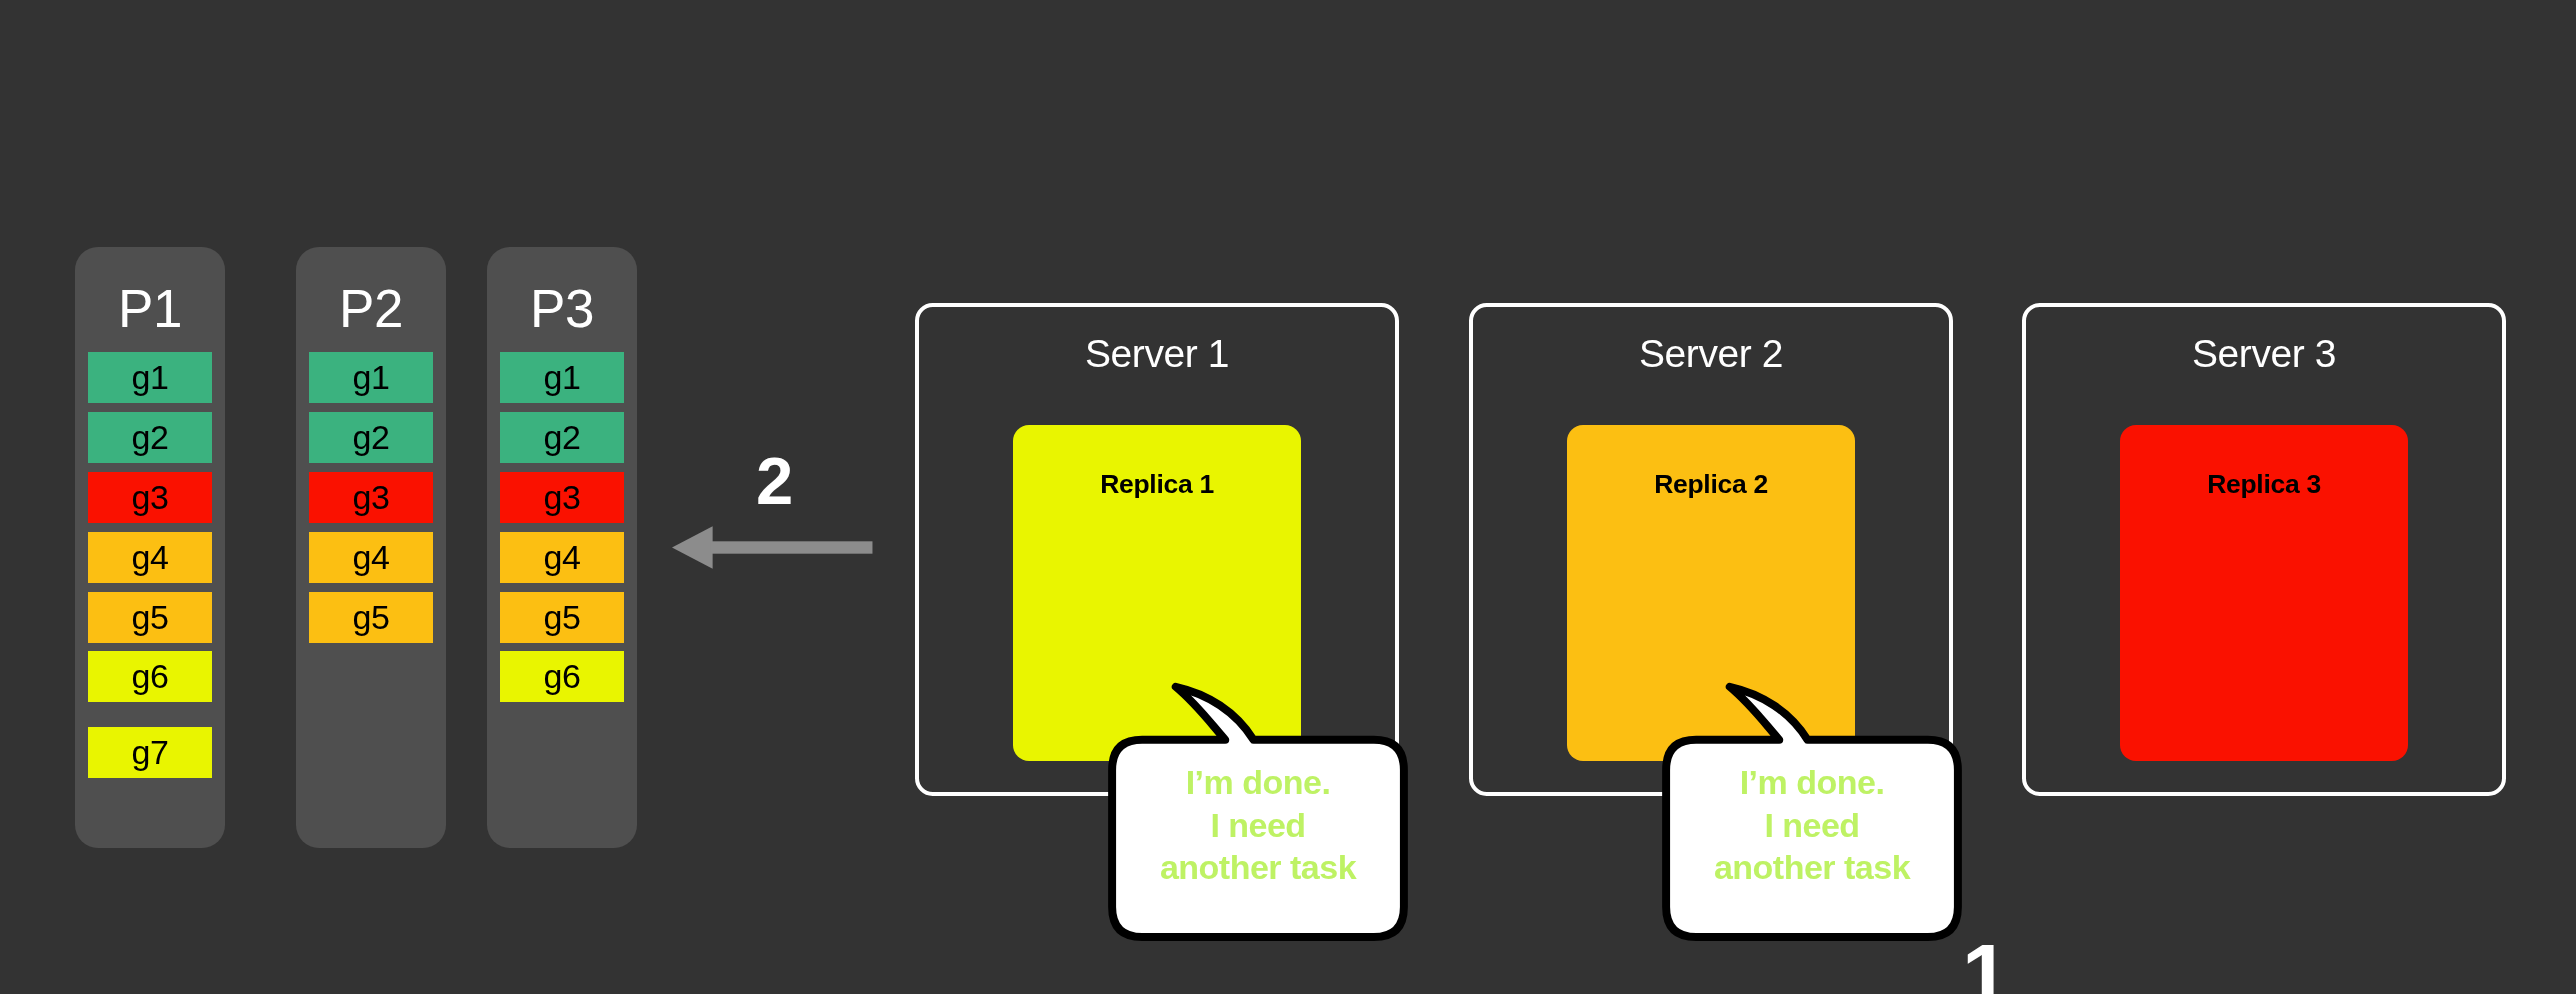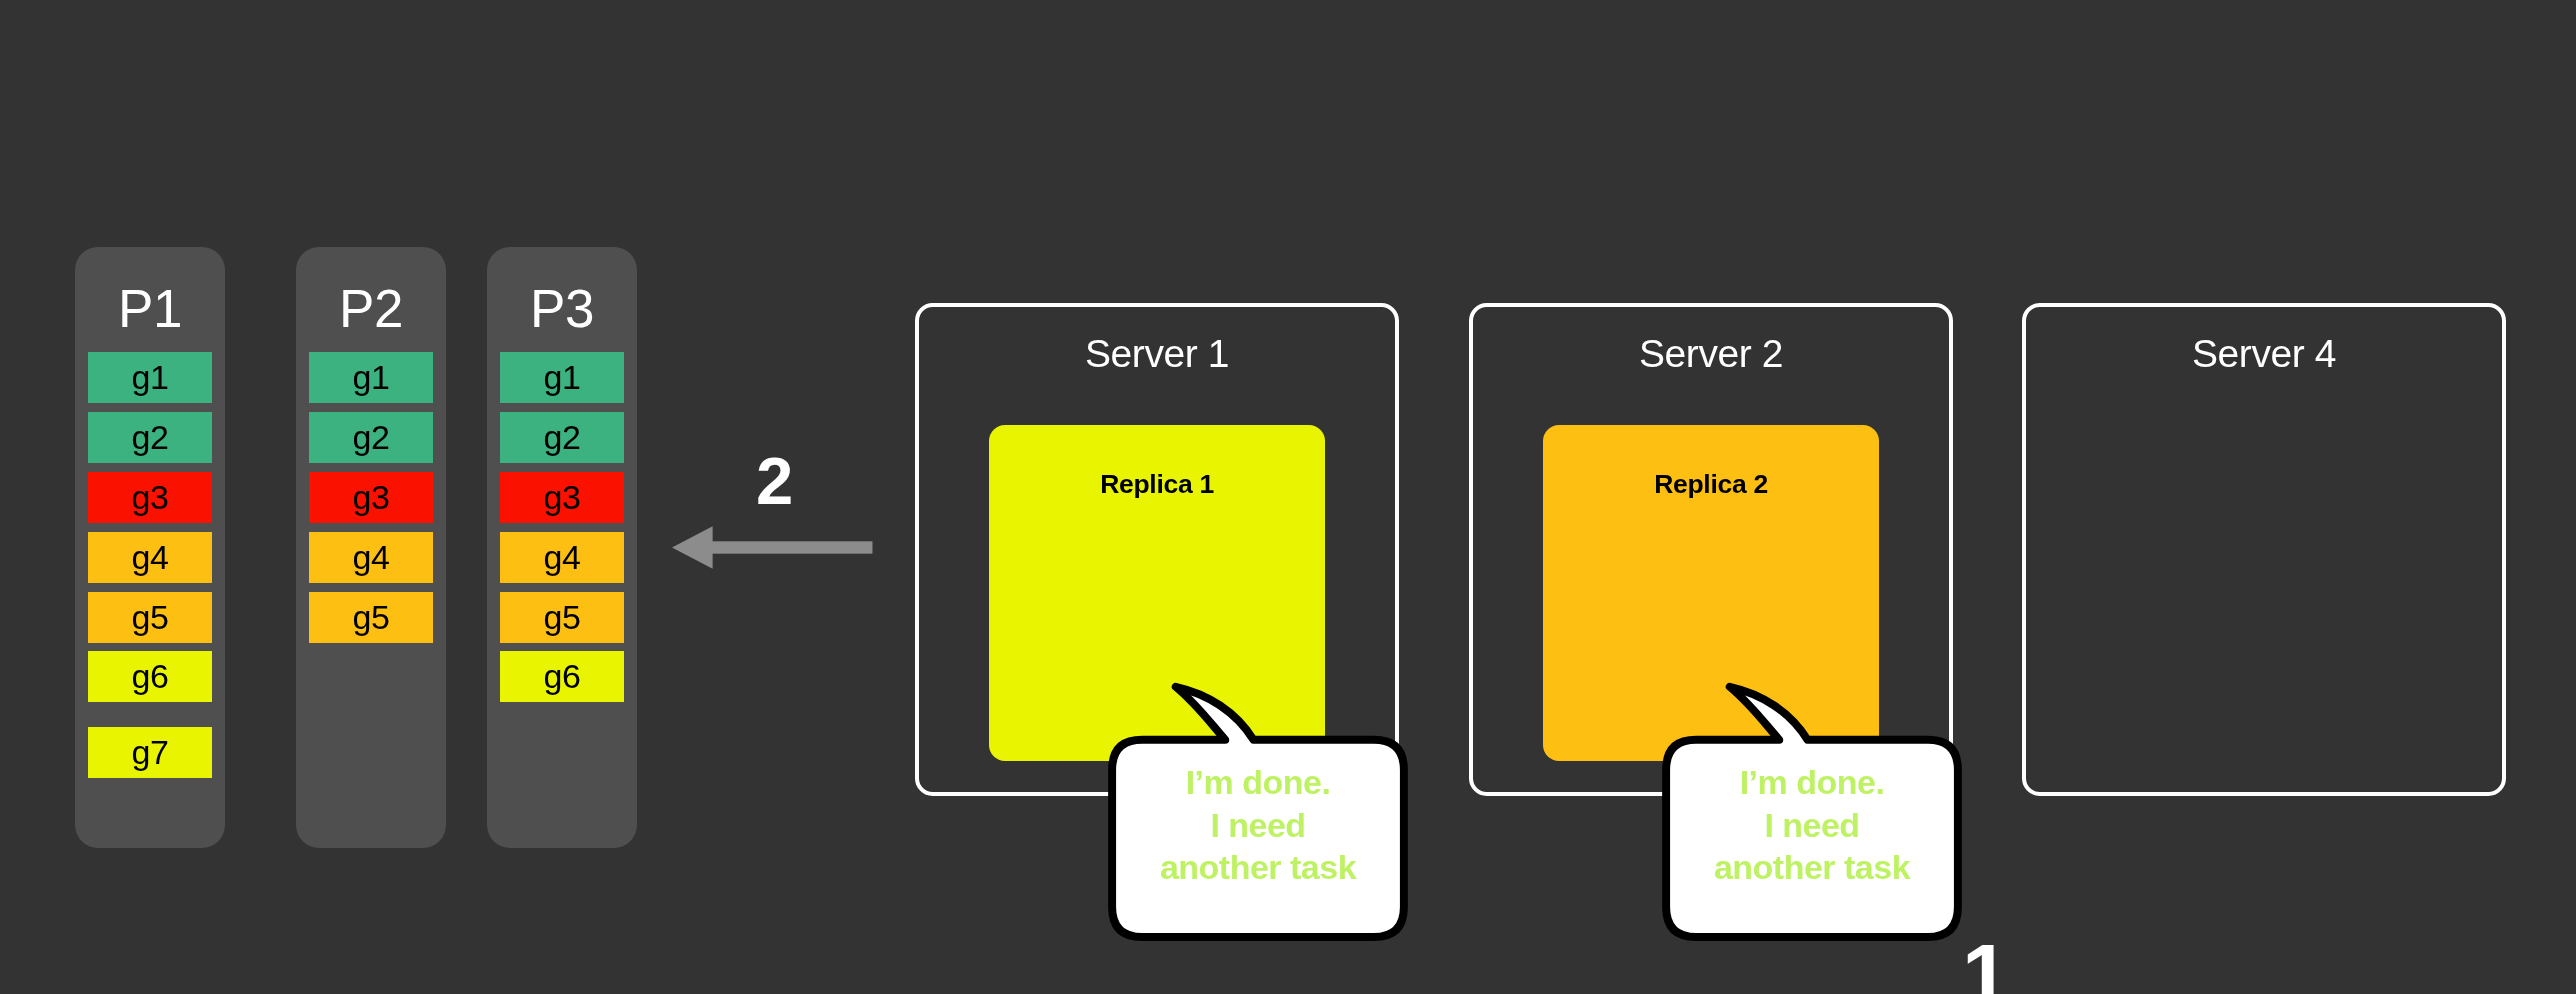--- a/index.html
+++ b/index.html
@@ -69,21 +69,21 @@
     color:#ffffff;
     font-size:39px;
     font-weight:400;
     letter-spacing:-0.4px;
     margin-top:25px;
   }
   .replica {
     border-radius:16px;
     display:flex;
     justify-content:center;
-    width:336px;
+    width:288px;
     height:336px;
     margin-top:30px;
   }
   .replica-label {
     color:#000000;
     font-size:26.5px;
     font-weight:700;
     letter-spacing:-0.3px;
     margin-top:44px;
   }
@@ -165,21 +165,24 @@
           <div class="replica-label">Replica 1</div>
         </div>
       </div>
       <div class="server" style="left: 1469px; top: 303px; width: 484px; height: 493px; border-color: rgb(255, 255, 255);">
         <div class="server-title">Server 2</div>
         <div class="replica" style="background: rgb(252, 191, 18);">
           <div class="replica-label">Replica 2</div>
         </div>
       </div>
       <div class="server" style="left: 2022px; top: 303px; width: 484px; height: 493px; border-color: rgb(255, 255, 255);">
-        <div class="server-title">Server 4</div>
+        <div class="server-title">Server 3</div>
+        <div class="replica" style="background: rgb(250, 17, 0);">
+          <div class="replica-label">Replica 3</div>
+        </div>
       </div>
     </div>
 
   <div id="bubbles-layer">
       <div class="bubble" style="left: 1112px; top: 685px; width: 292px; height: 252px;">
         <svg width="292" height="252" viewBox="0 0 330 285">
           <path d="M 34 62 L 128 62 C 112 44, 96 22, 72 2 C 108 10, 140 30, 160 62 L 296 62 Q 330 62, 330 96 L 330 251 Q 330 285, 296 285 L 34 285 Q 0 285, 0 251 L 0 96 Q 0 62, 34 62 Z" fill="#ffffff" stroke="#000000" stroke-width="9" stroke-linejoin="round"></path>
         </svg>
         <div class="bubble-text" style="top: 76px;">
           <div>I’m done.</div>

